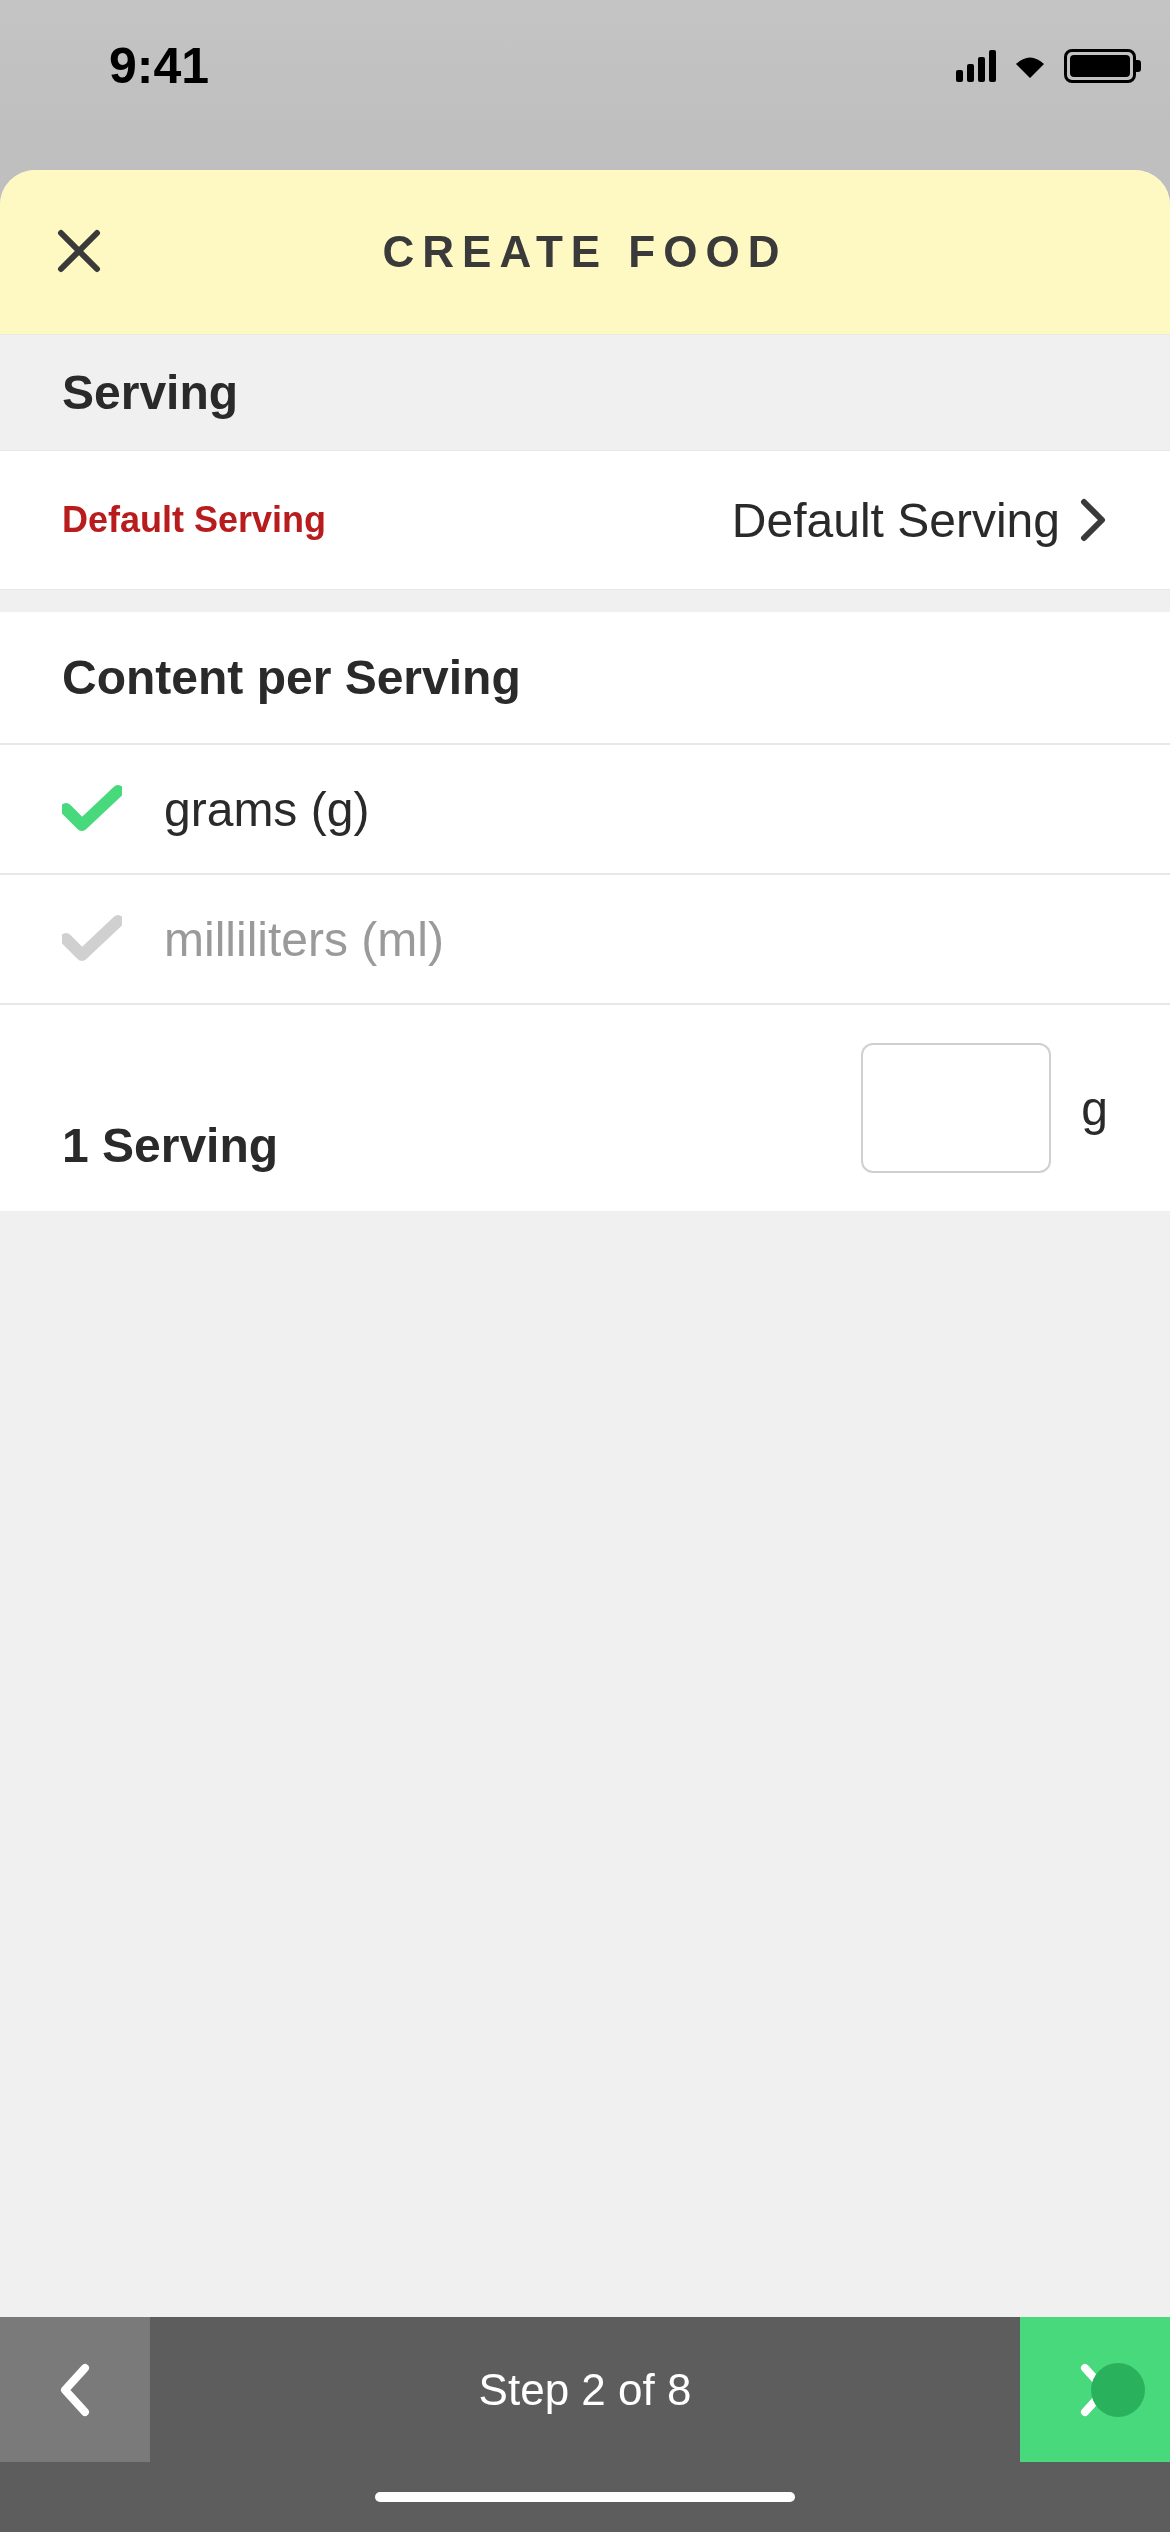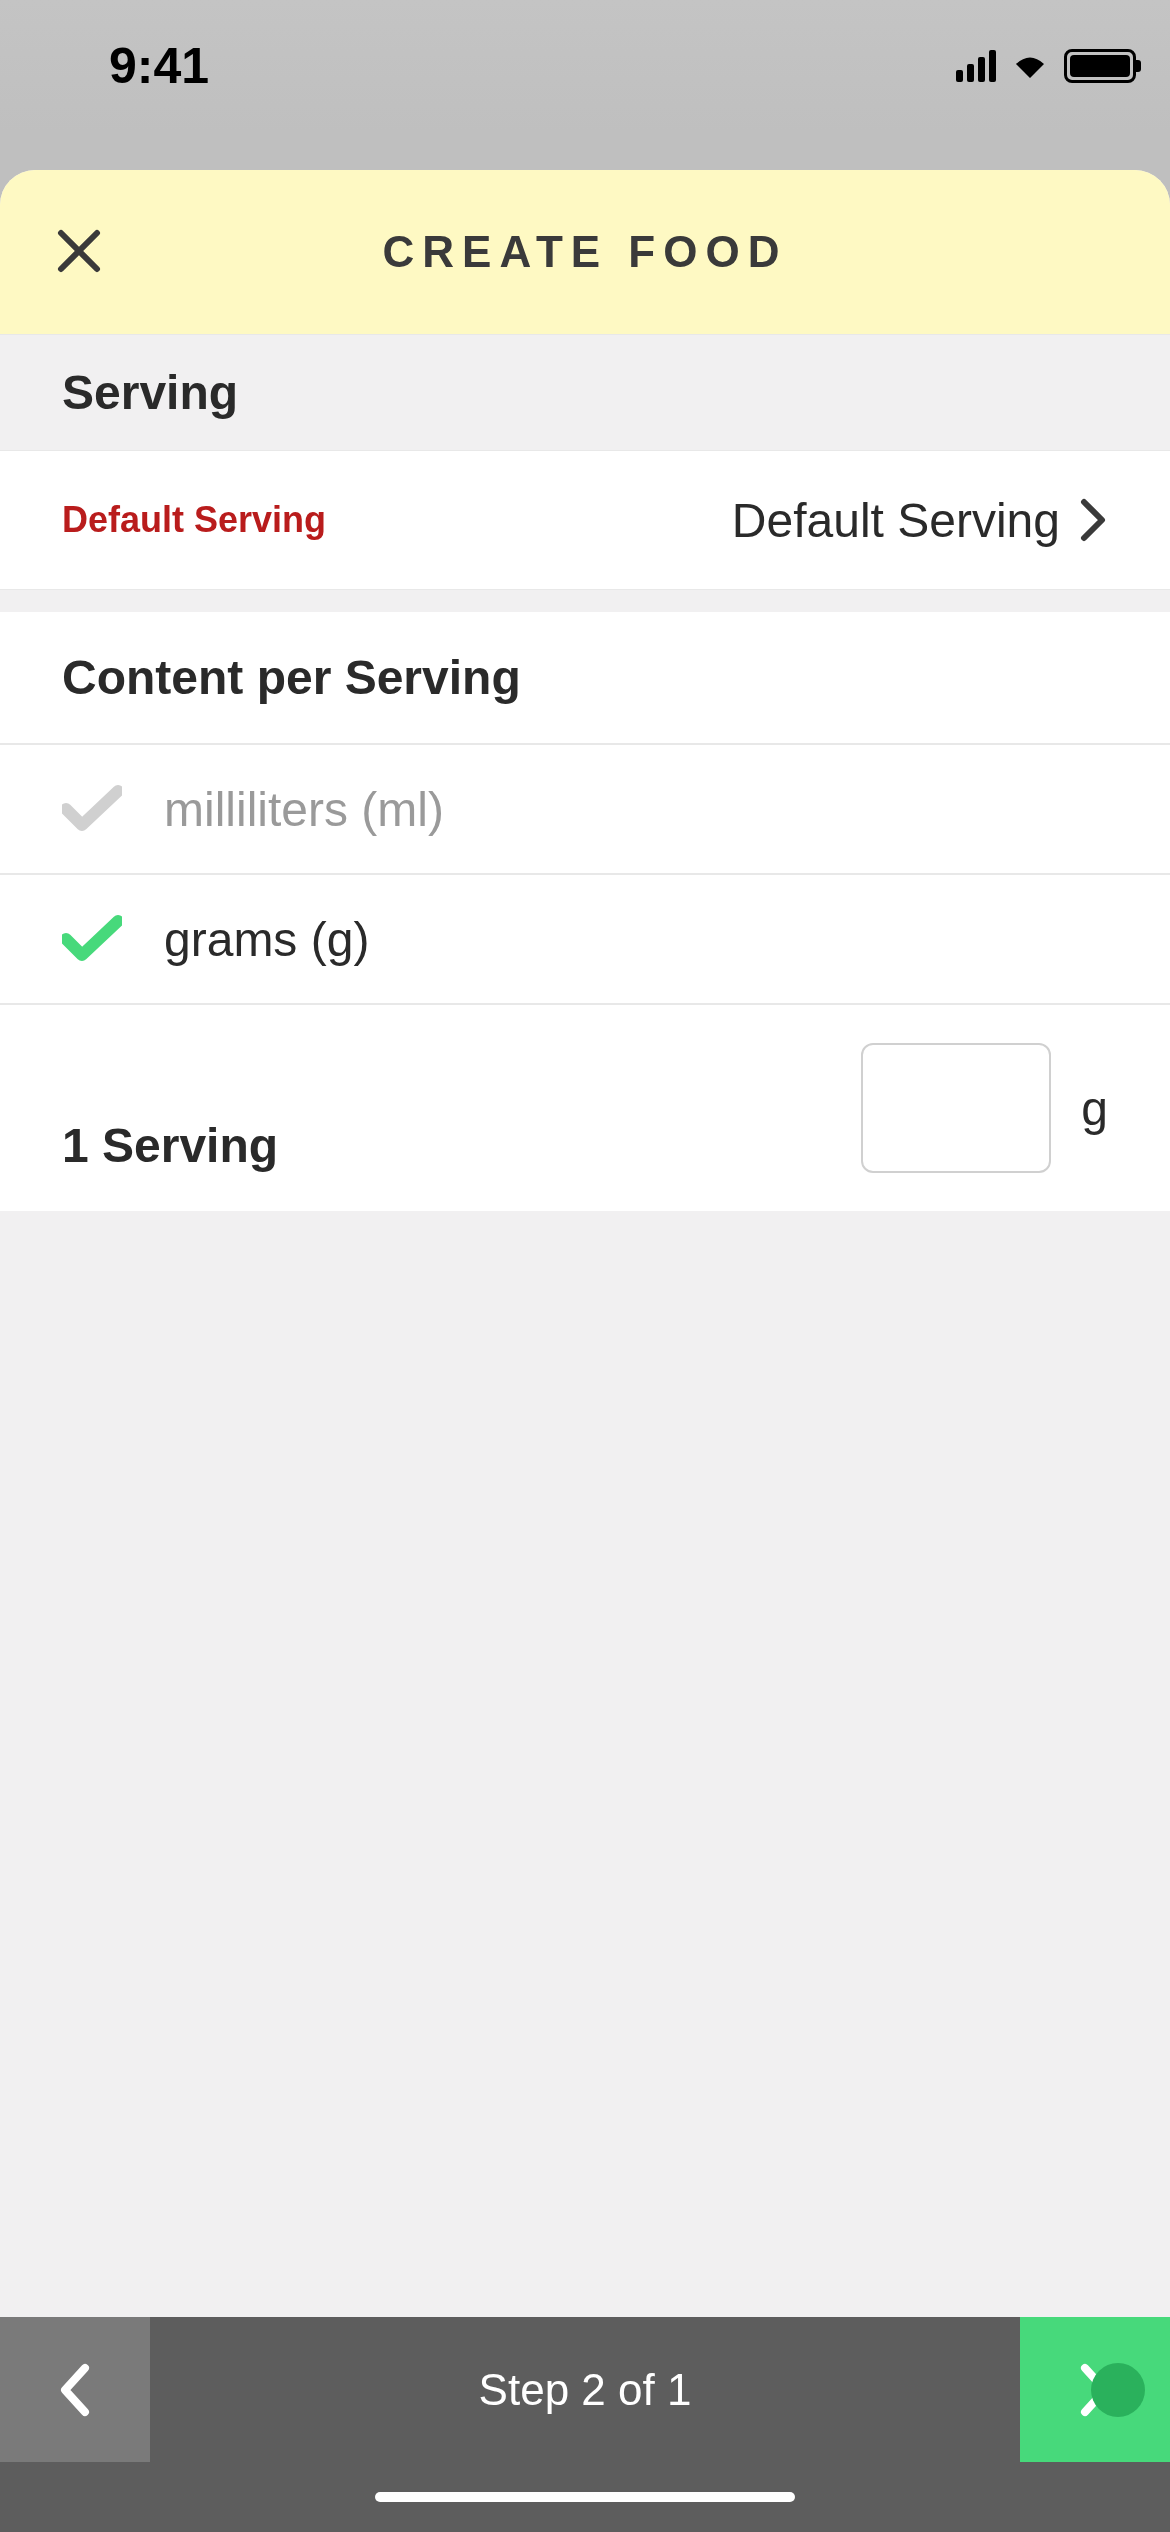--- a/index.html
+++ b/index.html
@@ -361,50 +361,50 @@
         <path d="M4 4 L22 22 L4 40" stroke="#3a3a3a" stroke-width="6" fill="none" stroke-linecap="round" stroke-linejoin="round"></path>
       </svg>
     </span>
   </div>
 
   <div class="content-section">
     <div class="content-header">Content per Serving</div>
 
     <div class="unit-row">
       <svg class="check-icon" viewBox="0 0 60 48">
-        <path d="M4 24 L20 40 L56 6" stroke="#d0d0d0" stroke-width="12" fill="none" stroke-linecap="round" stroke-linejoin="round"></path>
-      </svg>
-      <span class="unit-label unit-unselected">milliliters (ml)</span>
+        <path d="M4 24 L20 40 L56 6" stroke="#47d97b" stroke-width="12" fill="none" stroke-linecap="round" stroke-linejoin="round"></path>
+      </svg>
+      <span class="unit-label unit-selected">grams (g)</span>
     </div>
 
     <div class="unit-row">
       <svg class="check-icon" viewBox="0 0 60 48">
-        <path d="M4 24 L20 40 L56 6" stroke="#47d97b" stroke-width="12" fill="none" stroke-linecap="round" stroke-linejoin="round"></path>
-      </svg>
-      <span class="unit-label unit-selected">grams (g)</span>
+        <path d="M4 24 L20 40 L56 6" stroke="#d0d0d0" stroke-width="12" fill="none" stroke-linecap="round" stroke-linejoin="round"></path>
+      </svg>
+      <span class="unit-label unit-unselected">milliliters (ml)</span>
     </div>
 
     <div class="serving-amount-row">
       <span class="serving-amount-label">1 Serving</span>
       <div class="amount-input-group">
         <input type="text" class="amount-input" value="" style="">
         <span class="unit-suffix">g</span>
       </div>
     </div>
   </div>
 
   <div class="spacer"></div>
 
   <div class="footer">
     <button class="back-button">
       <svg width="36" height="60" viewBox="0 0 36 60">
         <path d="M28 8 L8 30 L28 52" stroke="#fff" stroke-width="8" fill="none" stroke-linecap="round" stroke-linejoin="round"></path>
       </svg>
     </button>
-    <span class="step-text">Step 2 of 1</span>
+    <span class="step-text">Step 2 of 8</span>
     <button class="next-button">
       <svg width="36" height="60" viewBox="0 0 36 60">
         <path d="M8 8 L28 30 L8 52" stroke="#fff" stroke-width="8" fill="none" stroke-linecap="round" stroke-linejoin="round"></path>
       </svg>
       <div class="next-dot"></div>
     </button>
   </div>
 
   <div class="home-indicator-area">
     <div class="home-indicator"></div>

